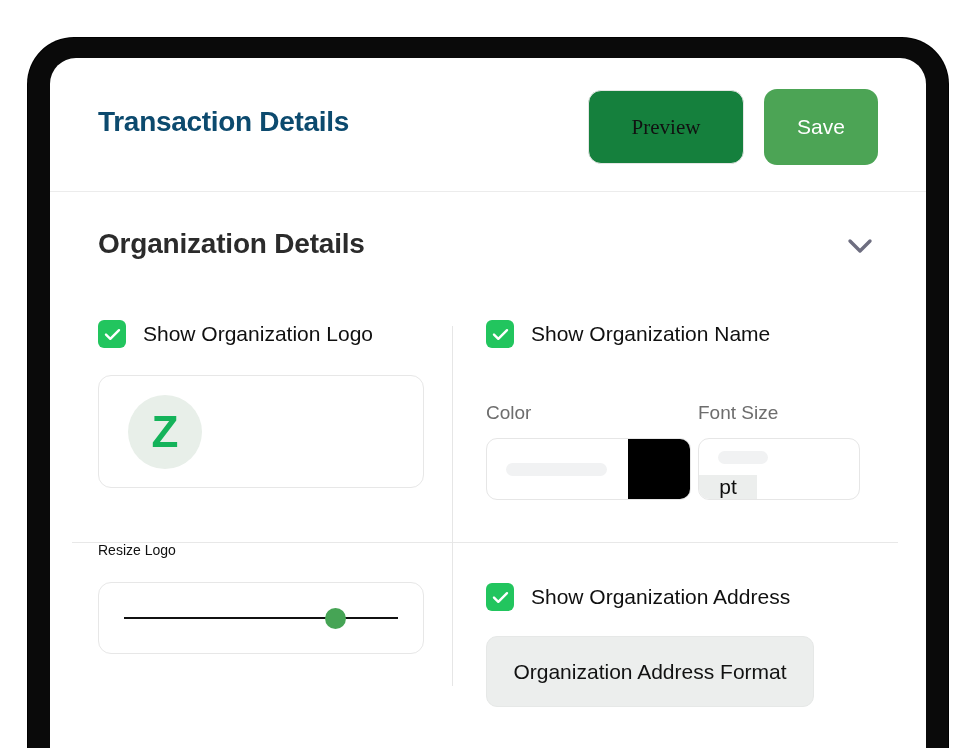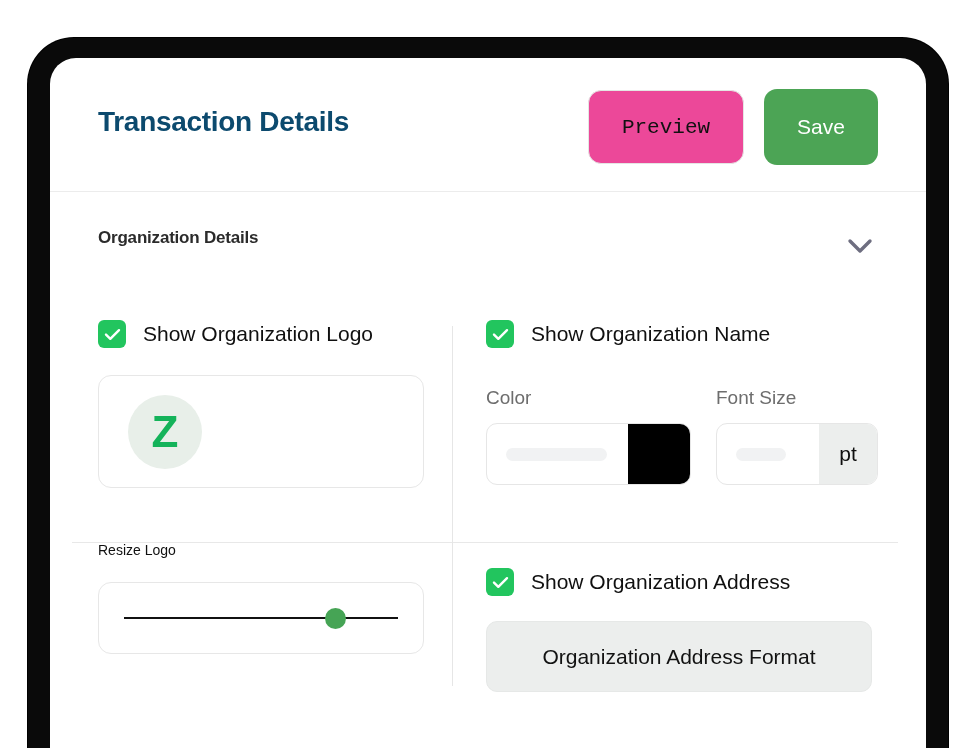--- a/index.html
+++ b/index.html
@@ -62,24 +62,24 @@
     top: 31px;
     display: flex;
     align-items: center;
     gap: 20px;
   }
   #preview-button {
     width: 156px;
     height: 74px;
     border: 1px solid #e4e6e4;
     border-radius: 13px;
-    background: #ec4899;
+    background: #15803d;
     color: #111111;
     font-size: 21px;
-    font-family: Liberation Mono, monospace;
+    font-family: Liberation Serif, serif;
     cursor: pointer;
     display: flex;
     align-items: center;
     justify-content: center;
     padding: 8px;
   }
   #save-button {
     width: 114px;
     height: 76px;
     border: none;
@@ -97,21 +97,21 @@
 
   
   #section-header {
     position: relative;
     height: 108px;
   }
   #section-title {
     position: absolute;
     left: 48px;
     top: 36px;
-    font-size: 17px;
+    font-size: 28px;
     font-weight: bold;
     color: #2b2b2b;
     letter-spacing: -0.2px;
   }
   #section-toggle {
     position: absolute;
     right: 46px;
     top: 34px;
     width: 40px;
     height: 40px;
@@ -237,41 +237,41 @@
     height: 21px;
     margin-top: -10px;
     margin-left: -10px;
     border-radius: 50%;
     background: #46A455;
     cursor: grab;
   }
 
   
   #field-row {
-    margin-top: 39px;
-    display: flex;
-    gap: 25px;
+    margin-top: 54px;
+    display: flex;
+    gap: 7px;
   }
   .field-group { display: flex; flex-direction: column; }
   .field-label {
     font-size: 19px;
     color: #6d6d6d;
     margin-bottom: 14px;
   }
   .field-control {
     display: flex;
     height: 62px;
     border: 1px solid #e6e6e6;
     border-radius: 11px;
     background: #ffffff;
     box-sizing: border-box;
     overflow: hidden;
   }
   #color-field  { width: 205px; }
-  #fontsize-field { width: 162px; }
+  #fontsize-field { width: 162px; flex-direction: column; }
   .field-input {
     flex: 1 1 auto;
     display: flex;
     align-items: center;
     padding-left: 19px;
     cursor: text;
   }
   .skeleton-pill {
     height: 13px;
     border-radius: 7px;
@@ -293,21 +293,21 @@
     align-items: center;
     justify-content: center;
     font-size: 21px;
     color: #0f0f0f;
   }
 
   
   #address-checkbox-row { margin-top: 83px; }
   #address-format-button {
     margin-top: 25px;
-    width: 386px;
+    width: 328px;
     height: 71px;
     border: 1px solid #e6e8e7;
     border-radius: 11px;
     background: #eceeed;
     color: #121212;
     font-size: 21px;
     font-family: "Liberation Sans", sans-serif;
     cursor: pointer;
     display: flex;
     align-items: center;

